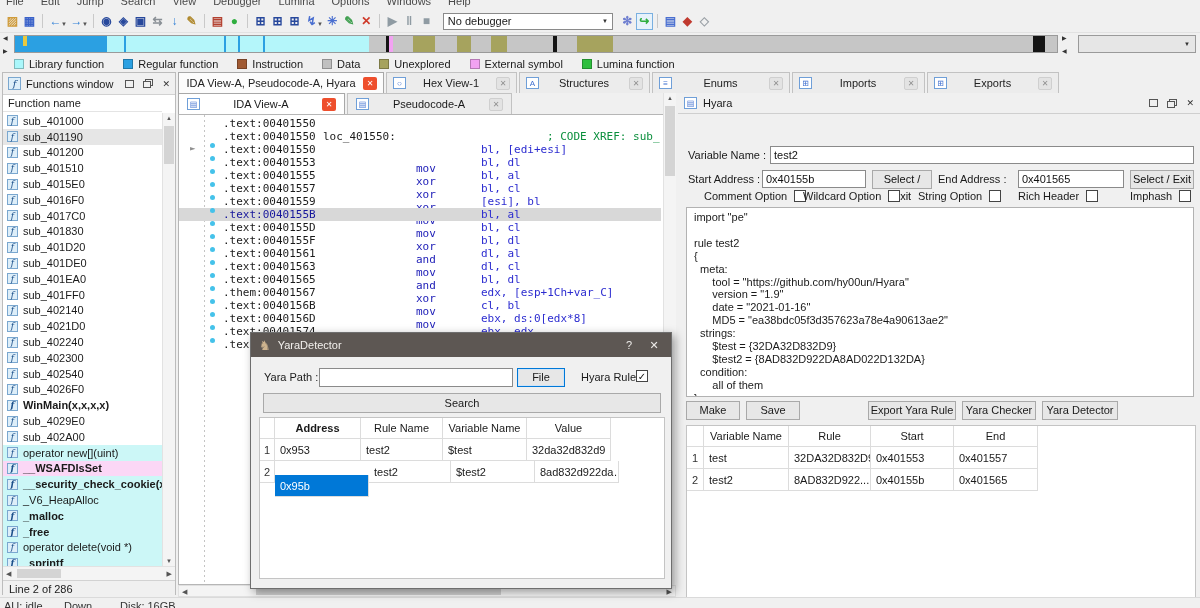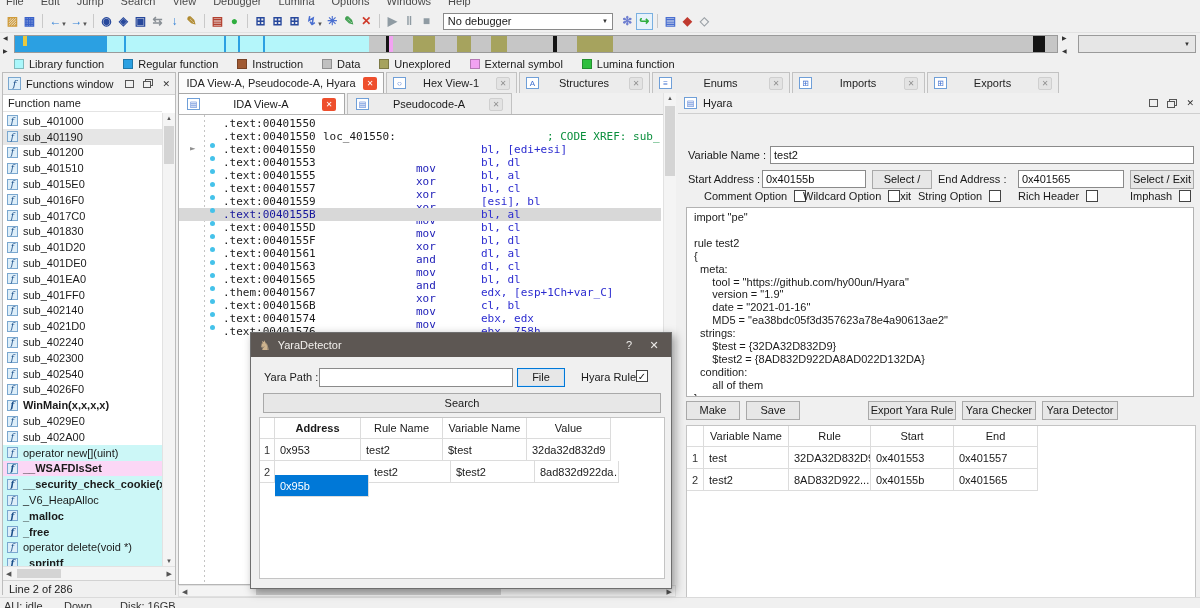--- a/index.html
+++ b/index.html
@@ -480,20 +480,21 @@
         <div class="dline"><span class="d-dot"></span><span class="d-addr">.text:00401557</span><span class="d-mn">xor</span><span class="d-ops">bl, cl</span></div>
         <div class="dline"><span class="d-dot"></span><span class="d-addr">.text:00401559</span><span class="d-mn">mov</span><span class="d-ops">[esi], bl</span></div>
         <div class="dline hl"><span class="d-dot"></span><span class="d-addr">.text:0040155B</span><span class="d-mn">mov</span><span class="d-ops">bl, al</span></div>
         <div class="dline"><span class="d-dot"></span><span class="d-addr">.text:0040155D</span><span class="d-mn">xor</span><span class="d-ops">bl, cl</span></div>
         <div class="dline"><span class="d-dot"></span><span class="d-addr">.text:0040155F</span><span class="d-mn">and</span><span class="d-ops">bl, dl</span></div>
         <div class="dline"><span class="d-dot"></span><span class="d-addr">.text:00401561</span><span class="d-mn">mov</span><span class="d-ops">dl, al</span></div>
         <div class="dline"><span class="d-dot"></span><span class="d-addr">.text:00401563</span><span class="d-mn">and</span><span class="d-ops">dl, cl</span></div>
         <div class="dline"><span class="d-dot"></span><span class="d-addr">.text:00401565</span><span class="d-mn">xor</span><span class="d-ops">bl, dl</span></div>
         <div class="dline"><span class="d-dot"></span><span class="d-addr">.them:00401567</span><span class="d-mn">mov</span><span class="d-ops">edx, [esp+1Ch+var_C]</span></div>
         <div class="dline"><span class="d-dot"></span><span class="d-addr">.text:0040156B</span><span class="d-mn">mov</span><span class="d-ops">cl, bl</span></div>
+        <div class="dline"><span class="d-dot"></span><span class="d-addr">.text:0040156D</span><span class="d-mn">lea</span><span class="d-ops">ebx, ds:0[edx*8]</span></div>
         <div class="dline"><span class="d-dot"></span><span class="d-addr">.text:00401574</span><span class="d-mn">xor</span><span class="d-ops">ebx, edx</span></div>
         <div class="dline"><span class="d-dot"></span><span class="d-addr">.text:00401576</span><span class="d-mn">and</span><span class="d-ops">ebx, 758h</span></div>
       </div>
   </div>
   <div id="ida-vscroll">
     <span class="sb-up">▲</span>
     <span class="sb-thumb"></span>
     <span class="sb-dn">▼</span>
   </div>
   <div id="ida-hscroll">

